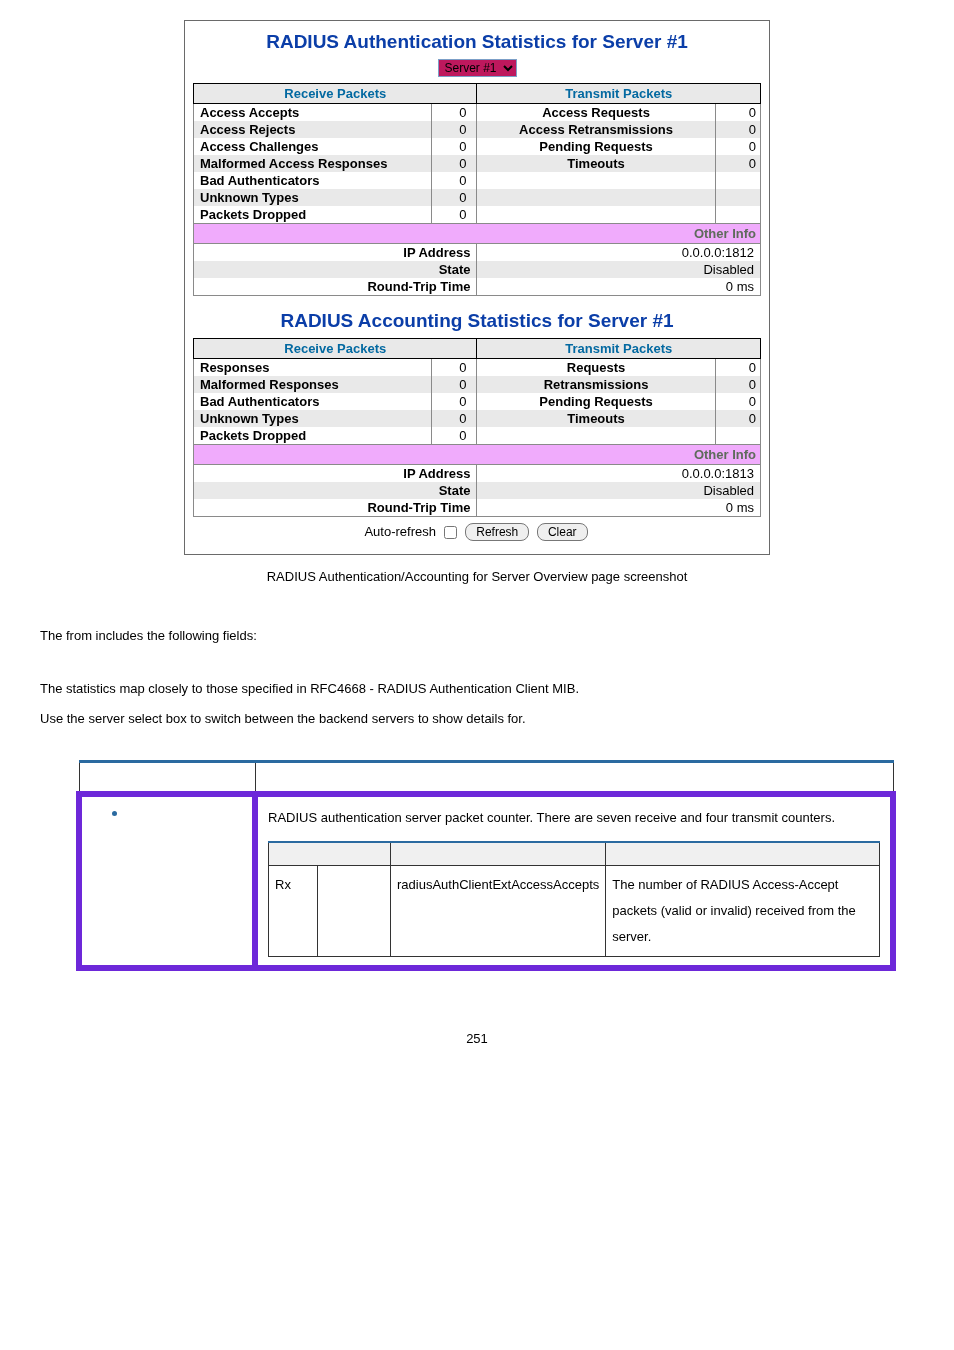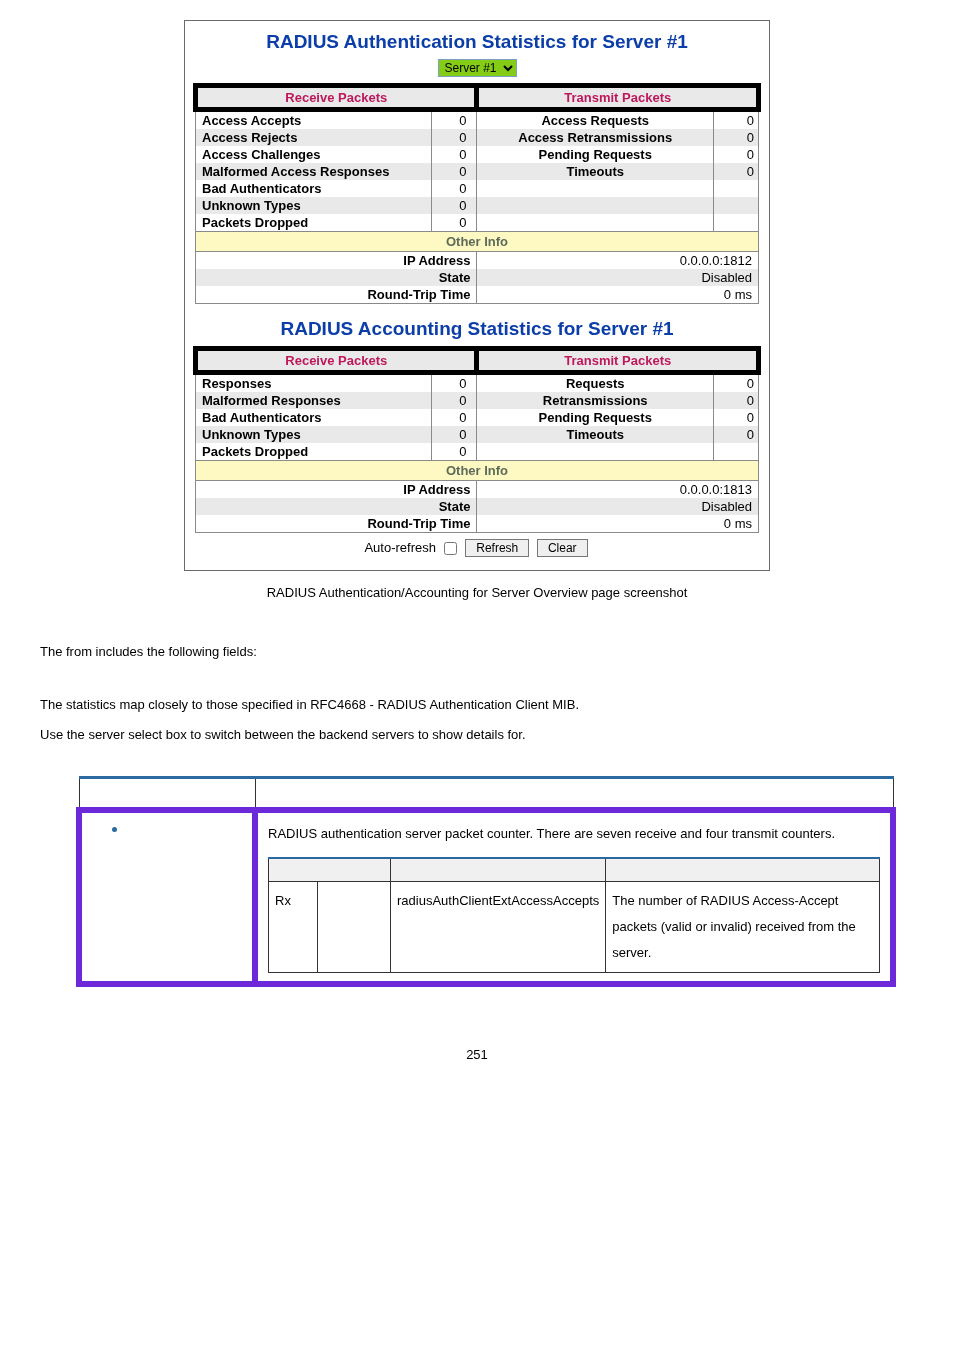--- a/index.html
+++ b/index.html
@@ -25,42 +25,42 @@
     margin: 2px 0 6px 0;
     font-family: Arial, Helvetica, sans-serif;
   }
   .server-select-row {
     text-align: center;
     margin-bottom: 6px;
   }
   .server-select {
     font-size: 12px;
     border: 1px solid #7c9fc7;
-    background: #84cc16;
+    background: #be185d;
     padding: 0 2px;
   }
   table.stats {
     border-collapse: collapse;
     width: 100%;
     font-size: 13px;
   }
   table.stats th.section-head {
     background: #e9e9e9;
-    color: #be185d;
+    color: #0369a1;
     font-weight: bold;
     text-align: center;
-    border: 5px solid #000000;
+    border: 1px solid #000000;
     padding: 2px 4px;
     font-size: 13px;
   }
   table.stats th.span-head {
-    background: #fef9c3;
+    background: #f0abfc;
     color: #5e6b5b;
     font-weight: bold;
-    text-align: center;
+    text-align: right;
     border: 1px solid #8a8a8a;
     padding: 2px 4px;
   }
   table.stats td {
     border-left: 1px solid #8a8a8a;
     border-right: 1px solid #8a8a8a;
     padding: 1px 6px;
     font-weight: bold;
   }
   table.stats tr.odd td { background: #ffffff; }
@@ -78,21 +78,21 @@
     font-size: 13px;
   }
   .controls-row input[type=checkbox]{
     vertical-align: middle;
   }
   .cbtn {
     font-size: 12px;
     padding: 1px 10px;
     border: 1px solid #777;
     background: #efefef;
-    border-radius: 0;
+    border-radius: 8px;
     margin: 0 2px;
     font-family: inherit;
   }
   .caption {
     text-align: center;
     font-size: 13px;
     margin: 14px 0 40px 0;
   }
   .body-para {
     margin: 0 0 30px 0;

